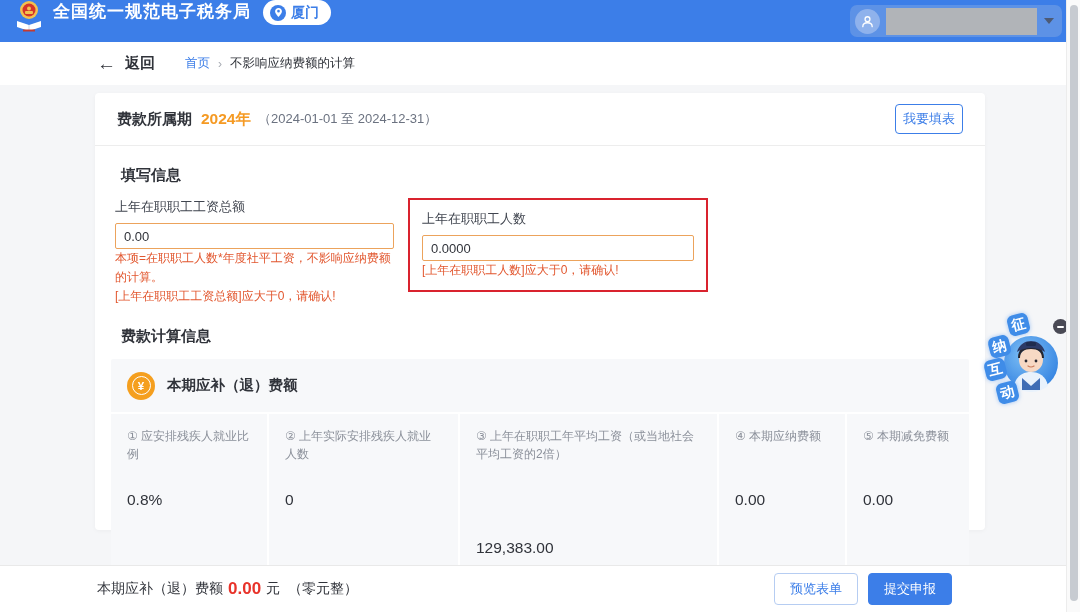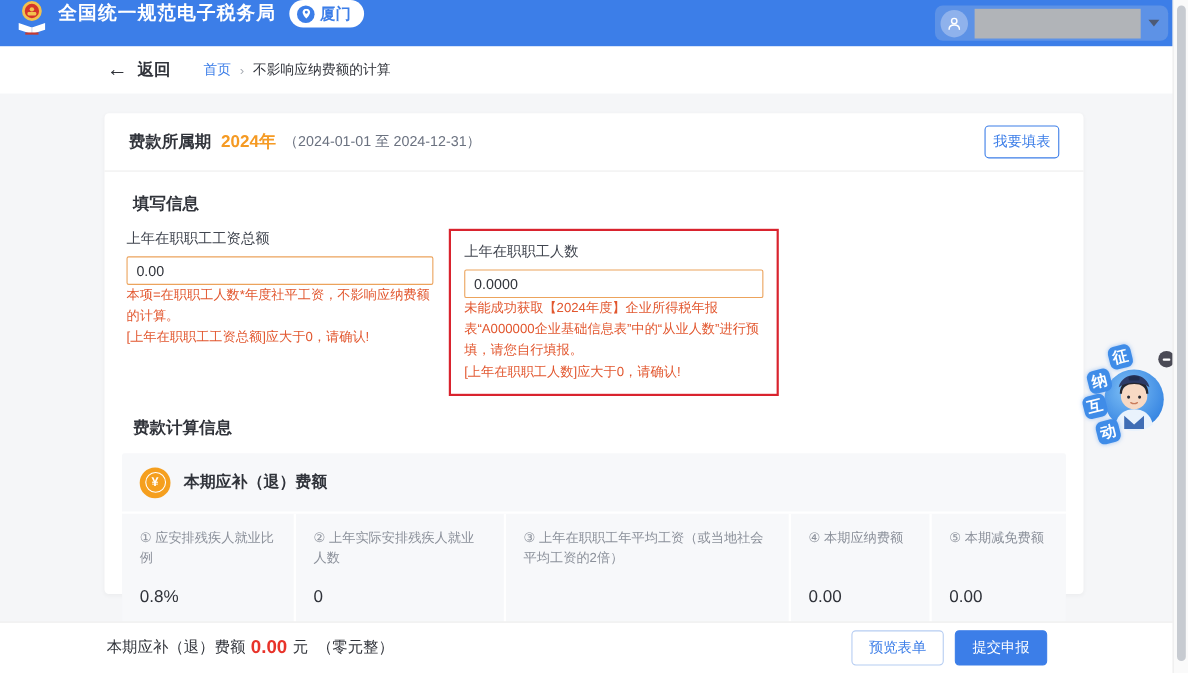--- a/index.html
+++ b/index.html
@@ -24,21 +24,21 @@
   .navbar { height:43px; background:#fff; display:flex; align-items:center; padding-left:97px; }
   .back-arrow { font-size:19px; color:#30333a; cursor:pointer; line-height:1; }
   .back-label { font-size:15px; font-weight:bold; margin-left:9px; cursor:pointer; }
   .crumbs { display:flex; align-items:center; margin-left:30px; font-size:12.5px; }
   .crumb-home { color:#3c7ee8; cursor:pointer; }
   .crumb-sep { color:#a7abb3; margin:0 8px; font-size:12px; }
   .crumb-cur { color:#30333a; }
 
   
   .main { height:480px; position:relative; }
-  .card { position:absolute; left:95px; top:18px; width:890px; height:437px; background:#fff; border-radius:4px; box-shadow:0 1px 4px rgba(0,0,0,0.04); }
+  .card { position:absolute; left:95px; top:8px; width:890px; height:437px; background:#fff; border-radius:4px; box-shadow:0 1px 4px rgba(0,0,0,0.04); }
   .period-row { height:53px; display:flex; align-items:center; padding:0 22px; border-bottom:1px solid #ededed; }
   .period-label { font-size:15px; font-weight:bold; }
   .period-year { font-size:15.5px; font-weight:bold; color:#f59a23; margin-left:9px; }
   .period-range { font-size:13px; color:#6b7280; margin-left:7px; }
   .btn-fill { margin-left:auto; background:#fff; border:1px solid #3c7ee8; color:#3c7ee8; font-size:13px; padding:5px 7px; border-radius:4px; cursor:pointer; font-family:inherit; }
 
   .sec-title { font-size:15px; font-weight:bold; margin:20px 26px 0; }
 
   .fields-row { display:flex; padding:0 20px; margin-top:13px; align-items:flex-start; }
   .field { width:279px; }
@@ -51,21 +51,21 @@
   .calc-panel { margin:13px 16px 0; width:858px; background:#f7f8fa; border-radius:2px; }
   .panel-head { display:flex; align-items:center; padding:13px 16px 12px; }
   .yuan-icon { width:28px; height:28px; border-radius:50%; background:#f59f1e; display:flex; align-items:center; justify-content:center; }
   .yuan-icon .ring { width:19px; height:19px; border:1.6px solid #fff; border-radius:50%; display:flex; align-items:center; justify-content:center; color:#fff; font-size:11.5px; font-weight:bold; }
   .panel-title { font-size:14.5px; font-weight:bold; margin-left:12px; }
   .calc-table { display:flex; border-top:2px solid #fff; }
   .calc-col { padding:13px 16px 0; border-left:2px solid #fff; display:flex; flex-direction:column; }
   .calc-col:first-child { border-left:none; }
   .col-1{width:156px;} .col-2{width:191px;} .col-3{width:259px;gap:48px;} .col-4{width:128px;} .col-5{width:124px;}
   .col-head { font-size:12px; color:#8b909a; line-height:1.55; min-height:42px; }
-  .col-value { font-size:15.5px; color:#30333a; margin:12px 0 17px; }
+  .col-value { font-size:15.5px; color:#30333a; margin:22px 0 17px; }
 
   
   .footer { position:absolute; left:0; bottom:0; width:1080px; height:47px; background:#fff; border-top:1px solid #e9e9e9; display:flex; align-items:center; padding-left:97px; }
   .res-label,.res-unit,.res-words { font-size:14px; color:#30333a; }
   .res-amount { font-size:17px; font-weight:bold; color:#e8332a; margin:0 5px; }
   .res-unit { margin-right:8px; }
   .footer-btns { position:absolute; right:128px; display:flex; }
   .btn-preview { background:#fff; border:1px solid #b6cdf2; color:#3c7ee8; font-size:13px; padding:6px 15px; border-radius:4px; cursor:pointer; font-family:inherit; }
   .btn-submit { background:#3c7ee8; border:1px solid #3c7ee8; color:#fff; font-size:13px; padding:6px 15px; border-radius:4px; margin-left:10px; cursor:pointer; font-family:inherit; }
 
@@ -148,21 +148,20 @@
           <div>本项=在职职工人数*年度社平工资，不影响应纳费额的计算。</div>
           <div>[上年在职职工工资总额]应大于0，请确认!</div>
         </div>
       </div>
 
       <div class="red-box">
         <div class="field">
           <div class="field-label">上年在职职工人数</div>
           <input class="field-input" value="0.0000" style="">
           <div class="field-hints">
-            <div>未能成功获取【2024年度】企业所得税年报表“A000000企业基础信息表”中的“从业人数”进行预填，请您自行填报。</div>
             <div>[上年在职职工人数]应大于0，请确认!</div>
           </div>
         </div>
       </div>
     </div>
 
     <div class="sec-title">费款计算信息</div>
 
     <div class="calc-panel">
       <div class="panel-head">

